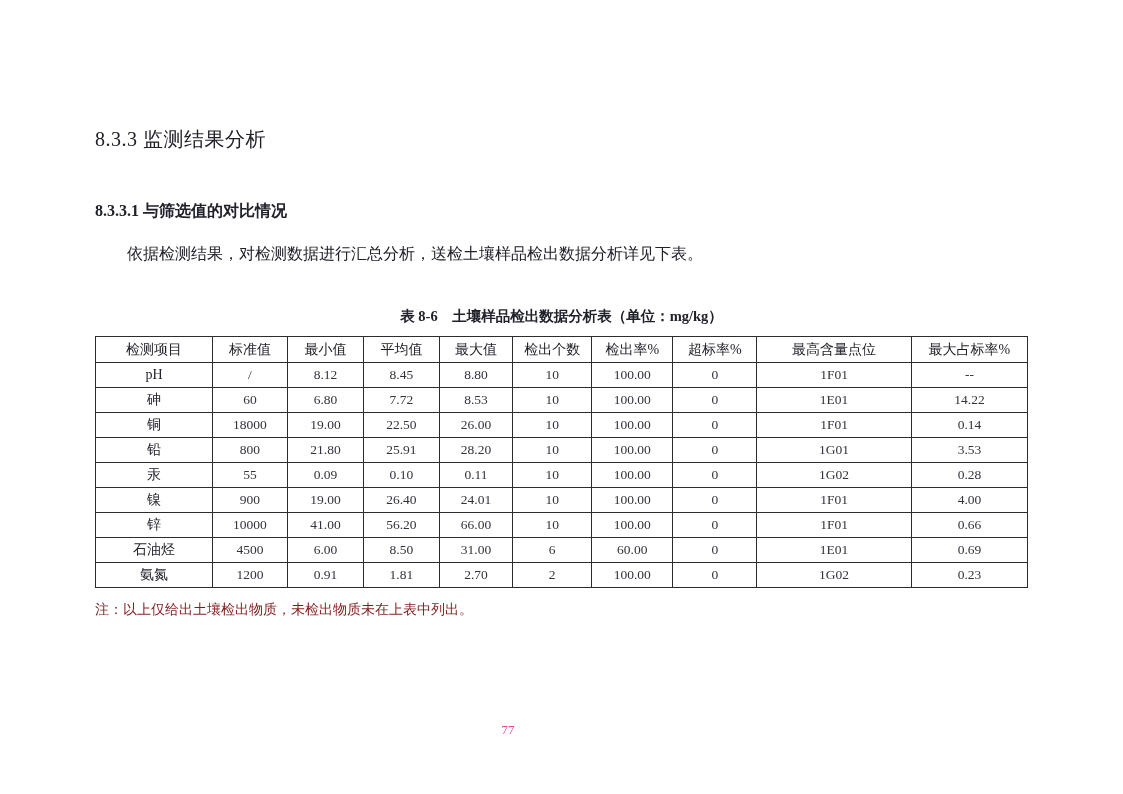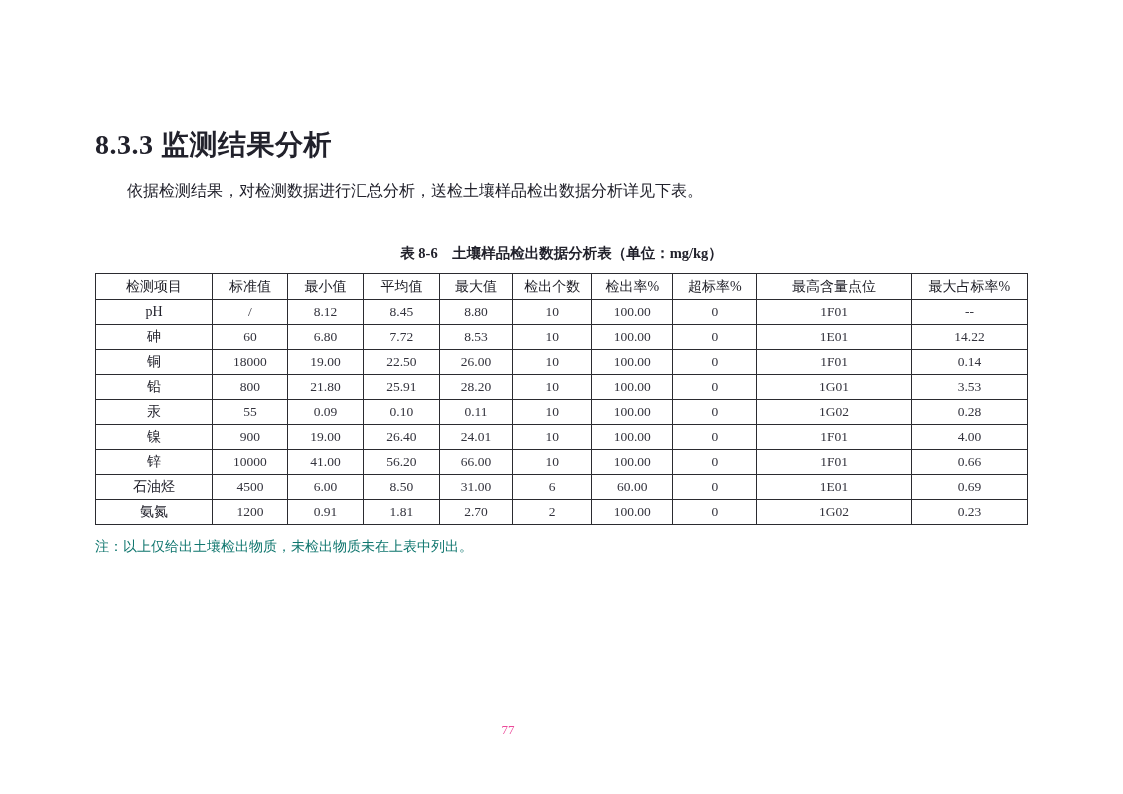--- a/index.html
+++ b/index.html
@@ -11,24 +11,24 @@
     color: #21212b;
     overflow: hidden;
   }
   .page {
     position: relative;
     width: 1123px;
     height: 794px;
     padding: 126px 95px 0 95px;
   }
   .section-heading {
-    font-size: 28px;
-    font-weight: bold;
+    font-size: 20px;
+    font-weight: normal;
     letter-spacing: 0.5px;
-    margin-bottom: 16px;
+    margin-bottom: 48px;
   }
   .subsection-heading {
     font-size: 16px;
     font-weight: bold;
     margin-bottom: 21px;
   }
   .body-paragraph {
     font-size: 16px;
     text-indent: 2em;
     line-height: 1.4;
@@ -65,39 +65,40 @@
     height: 25px;
     color: #33333d;
   }
   table.data-table td:first-child {
     color: #24242e;
     font-size: 14px;
   }
   .table-note {
     font-size: 14px;
     margin-top: 13px;
-    color: #0f766e;
+    color: #7f1d1d;
   }
   .page-number {
     position: absolute;
     top: 722px;
     left: 0;
     width: 1016px;
     text-align: center;
     font-size: 13px;
     color: #ec4899;
   }
 </style>
 </head>
 <body>
 
 <div class="page">
 
   <h1 class="section-heading">8.3.3 监测结果分析</h1>
 
+  <h2 class="subsection-heading">8.3.3.1 与筛选值的对比情况</h2>
 
   <p class="body-paragraph">依据检测结果，对检测数据进行汇总分析，送检土壤样品检出数据分析详见下表。</p>
 
   <div class="table-caption">表 8-6　土壤样品检出数据分析表（单位：mg/kg）</div>
 
   <table class="data-table">
     <colgroup>
       <col style="width:12.55%">
       <col style="width:8.05%">
       <col style="width:8.15%">

